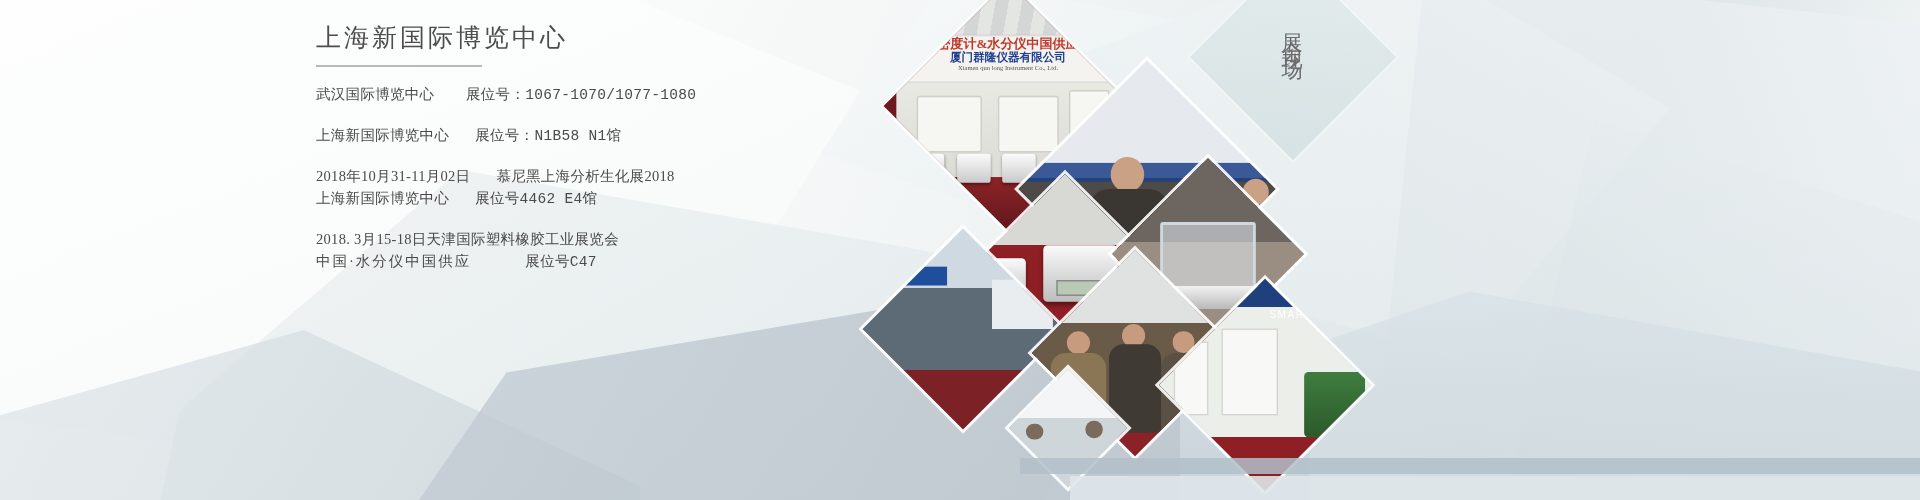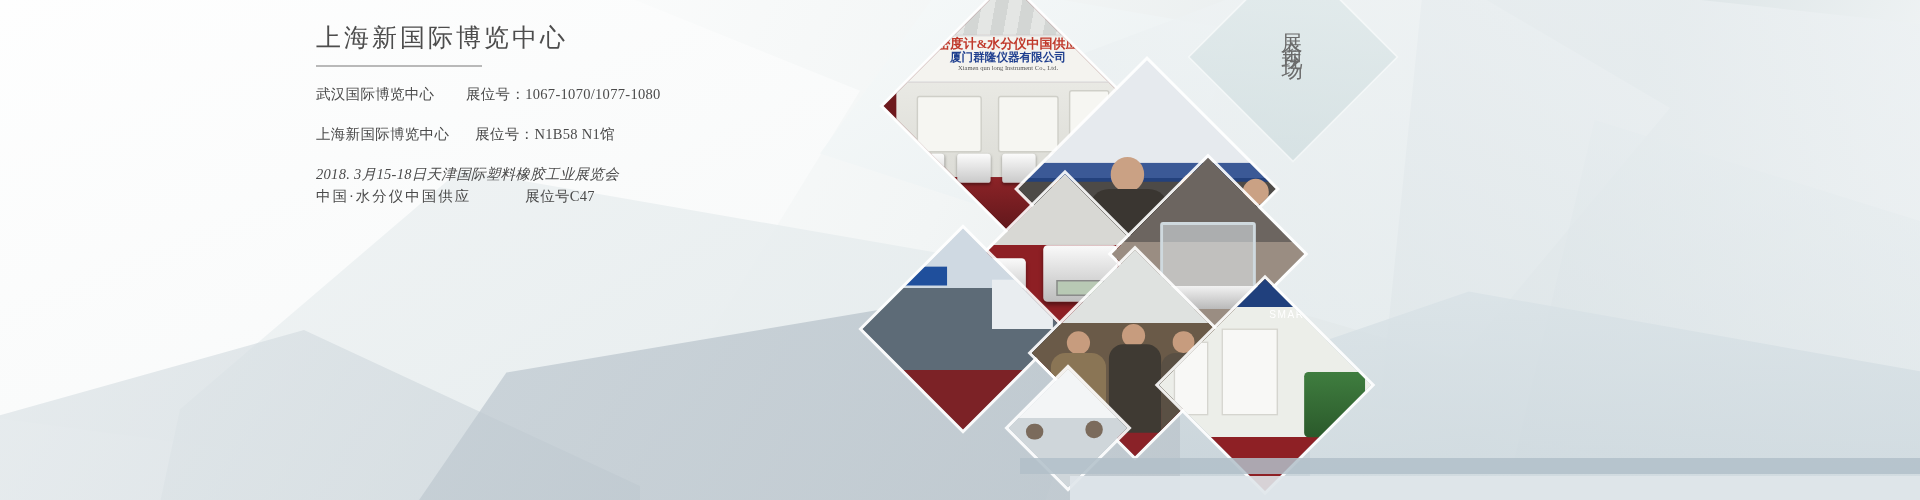--- a/index.html
+++ b/index.html
@@ -68,22 +68,22 @@
   #title { font-size:25px; letter-spacing:3px; color:#4d4d4d; font-weight:400;
            line-height:1.4; padding-bottom:6px; }
   #title-rule { width:166px; height:2px; background:#b9b9b9; margin-top:4px; margin-bottom:16px; }
 
   .event { margin-bottom:18px; }
   .ev-line { white-space:nowrap; color:#4a4a4a; font-size:14.5px; line-height:22px;
              letter-spacing:.3px; }
   .ev-line .date  { display:inline-block; min-width:124px; }
   .ev-line .venue { display:inline-block; min-width:124px; }
   .ev-line .name  { margin-left:26px; }
-  .ev-line .booth { margin-left:26px; }
-  .ev-line.single .name { margin-left:0;font-style:italic; }
+  .ev-line .booth { margin-left:26px;font-family:Liberation Mono, monospace; }
+  .ev-line.single .name { margin-left:0; }
   .ev-line.single .booth { margin-left:54px; }
   .event.last .ev-line .venue { min-width:0; letter-spacing:2px; }
 
   
   #collage { position:absolute; left:840px; top:-10px; width:420px; height:510px; }
 
   .dia { position:absolute; transform:rotate(45deg); overflow:hidden;
          box-shadow:0 0 0 3px rgba(255,255,255,.9); }
   .dia .inner { position:absolute; inset:0; transform:rotate(-45deg) scale(1.45);
                 background-repeat:no-repeat; background-size:cover; background-position:center; }
@@ -203,20 +203,28 @@
     </div>
 
 
 
     <div class="event">
       <div class="ev-line">
         <span class="venue">上海新国际博览中心</span><span class="booth">展位号：N1B58 N1馆</span>
       </div>
     </div>
 
+    <div class="event">
+      <div class="ev-line">
+        <span class="date">2018年10月31-11月02日</span><span class="name">慕尼黑上海分析生化展2018</span>
+      </div>
+      <div class="ev-line">
+        <span class="venue">上海新国际博览中心</span><span class="booth">展位号4462 E4馆</span>
+      </div>
+    </div>
 
     <div class="event last">
       <div class="ev-line single">
         <span class="name">2018. 3月15-18日天津国际塑料橡胶工业展览会</span>
       </div>
       <div class="ev-line single">
         <span class="venue">中国·水分仪中国供应</span><span class="booth">展位号C47</span>
       </div>
     </div>
   </div>

